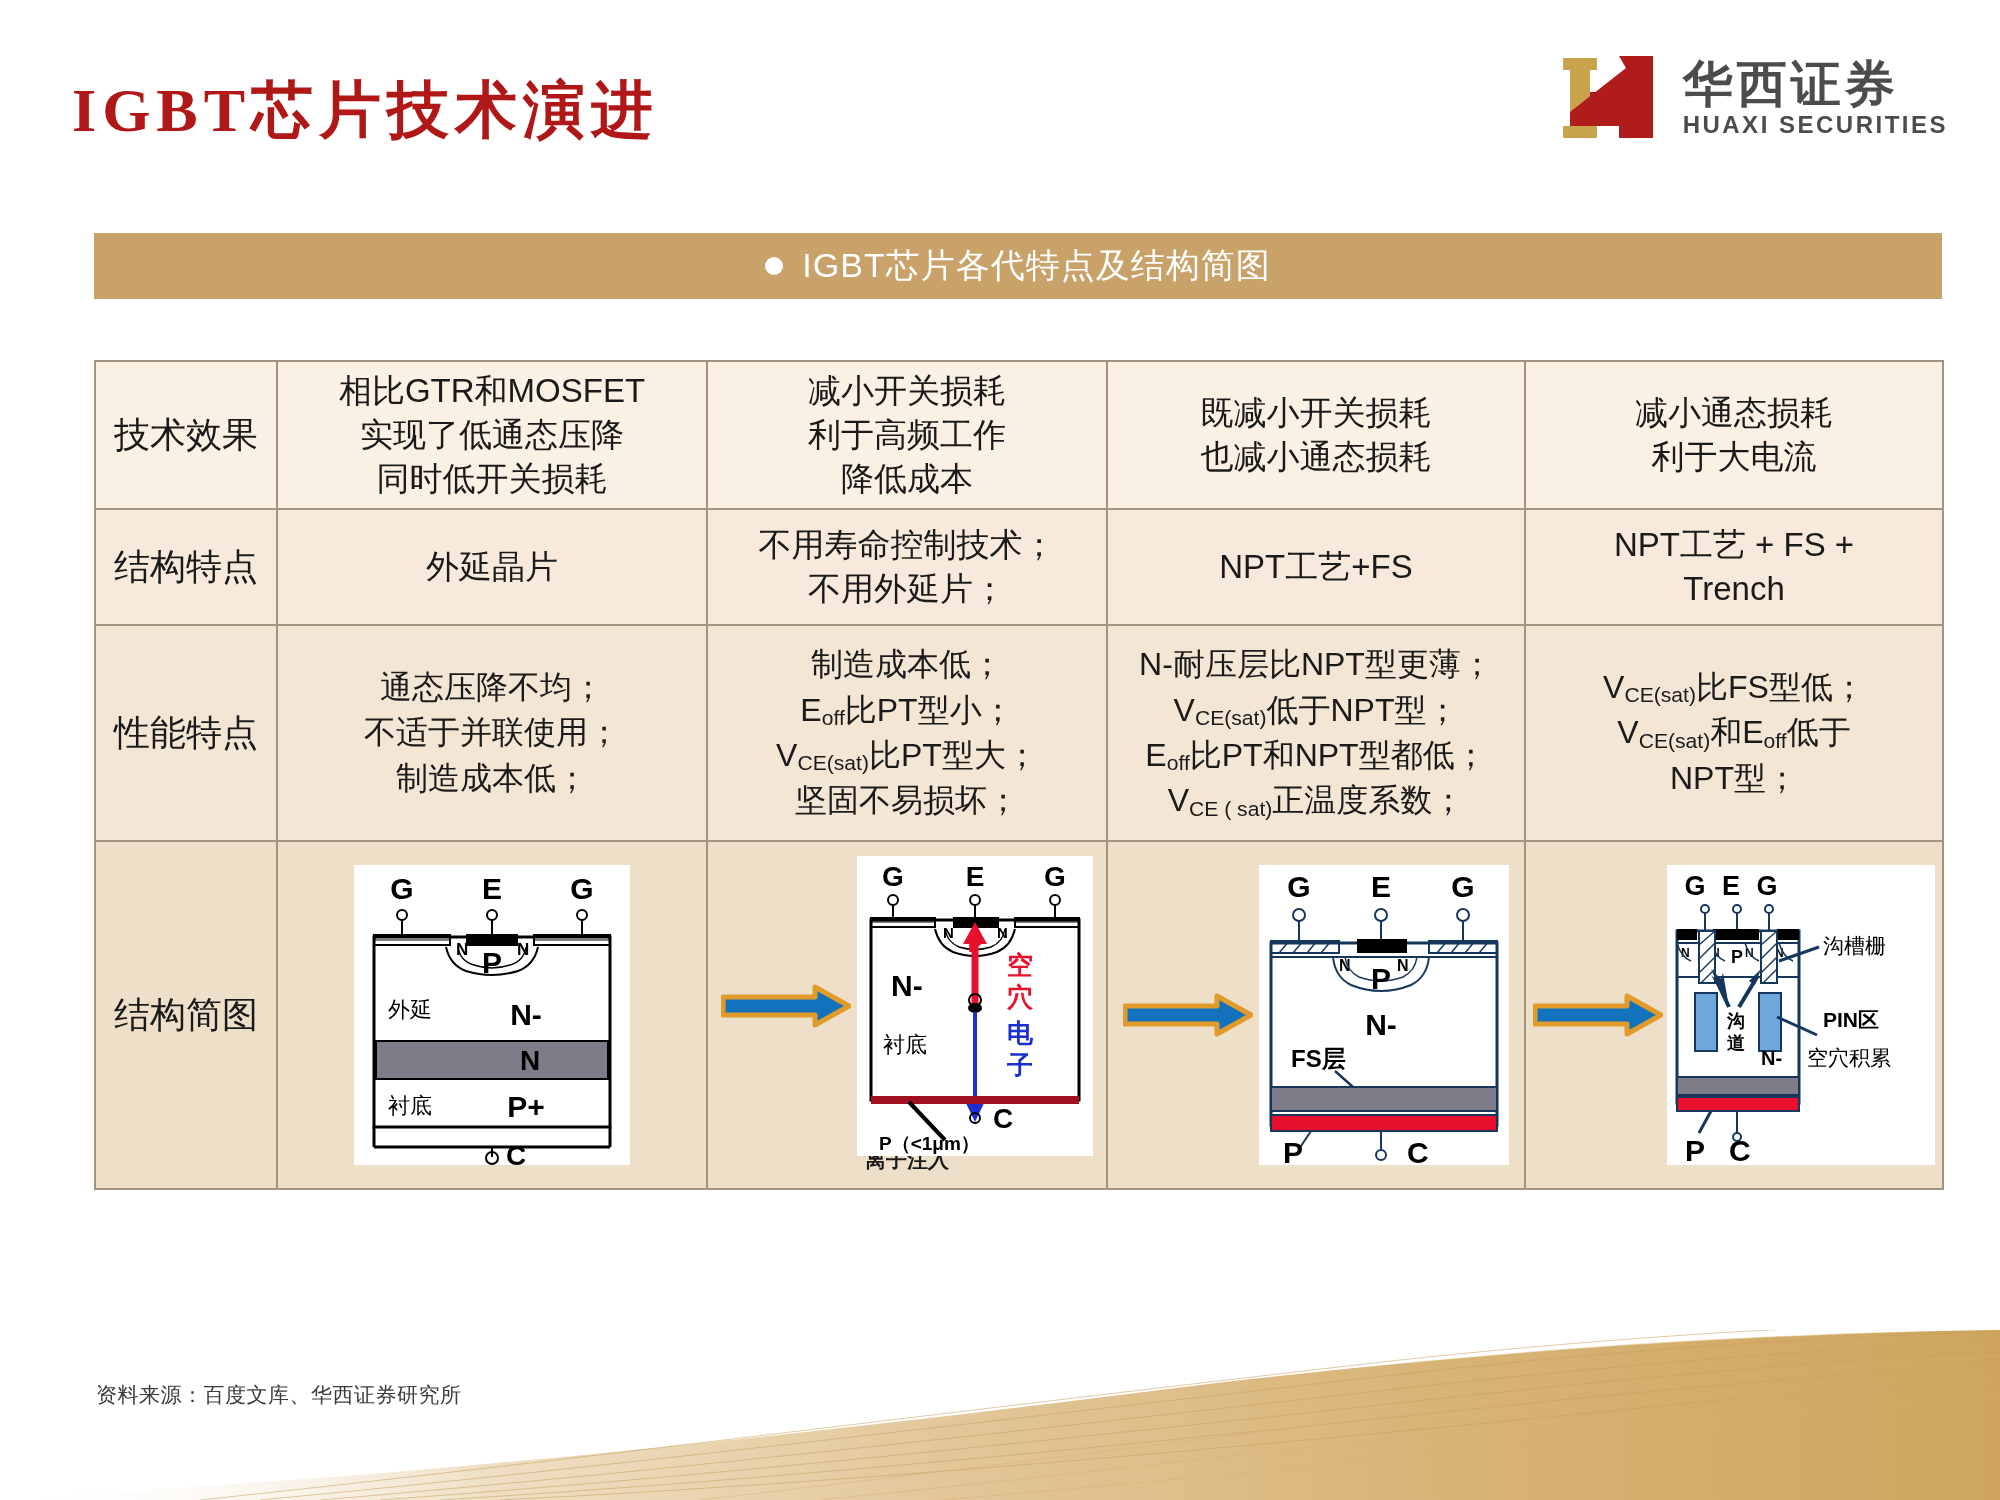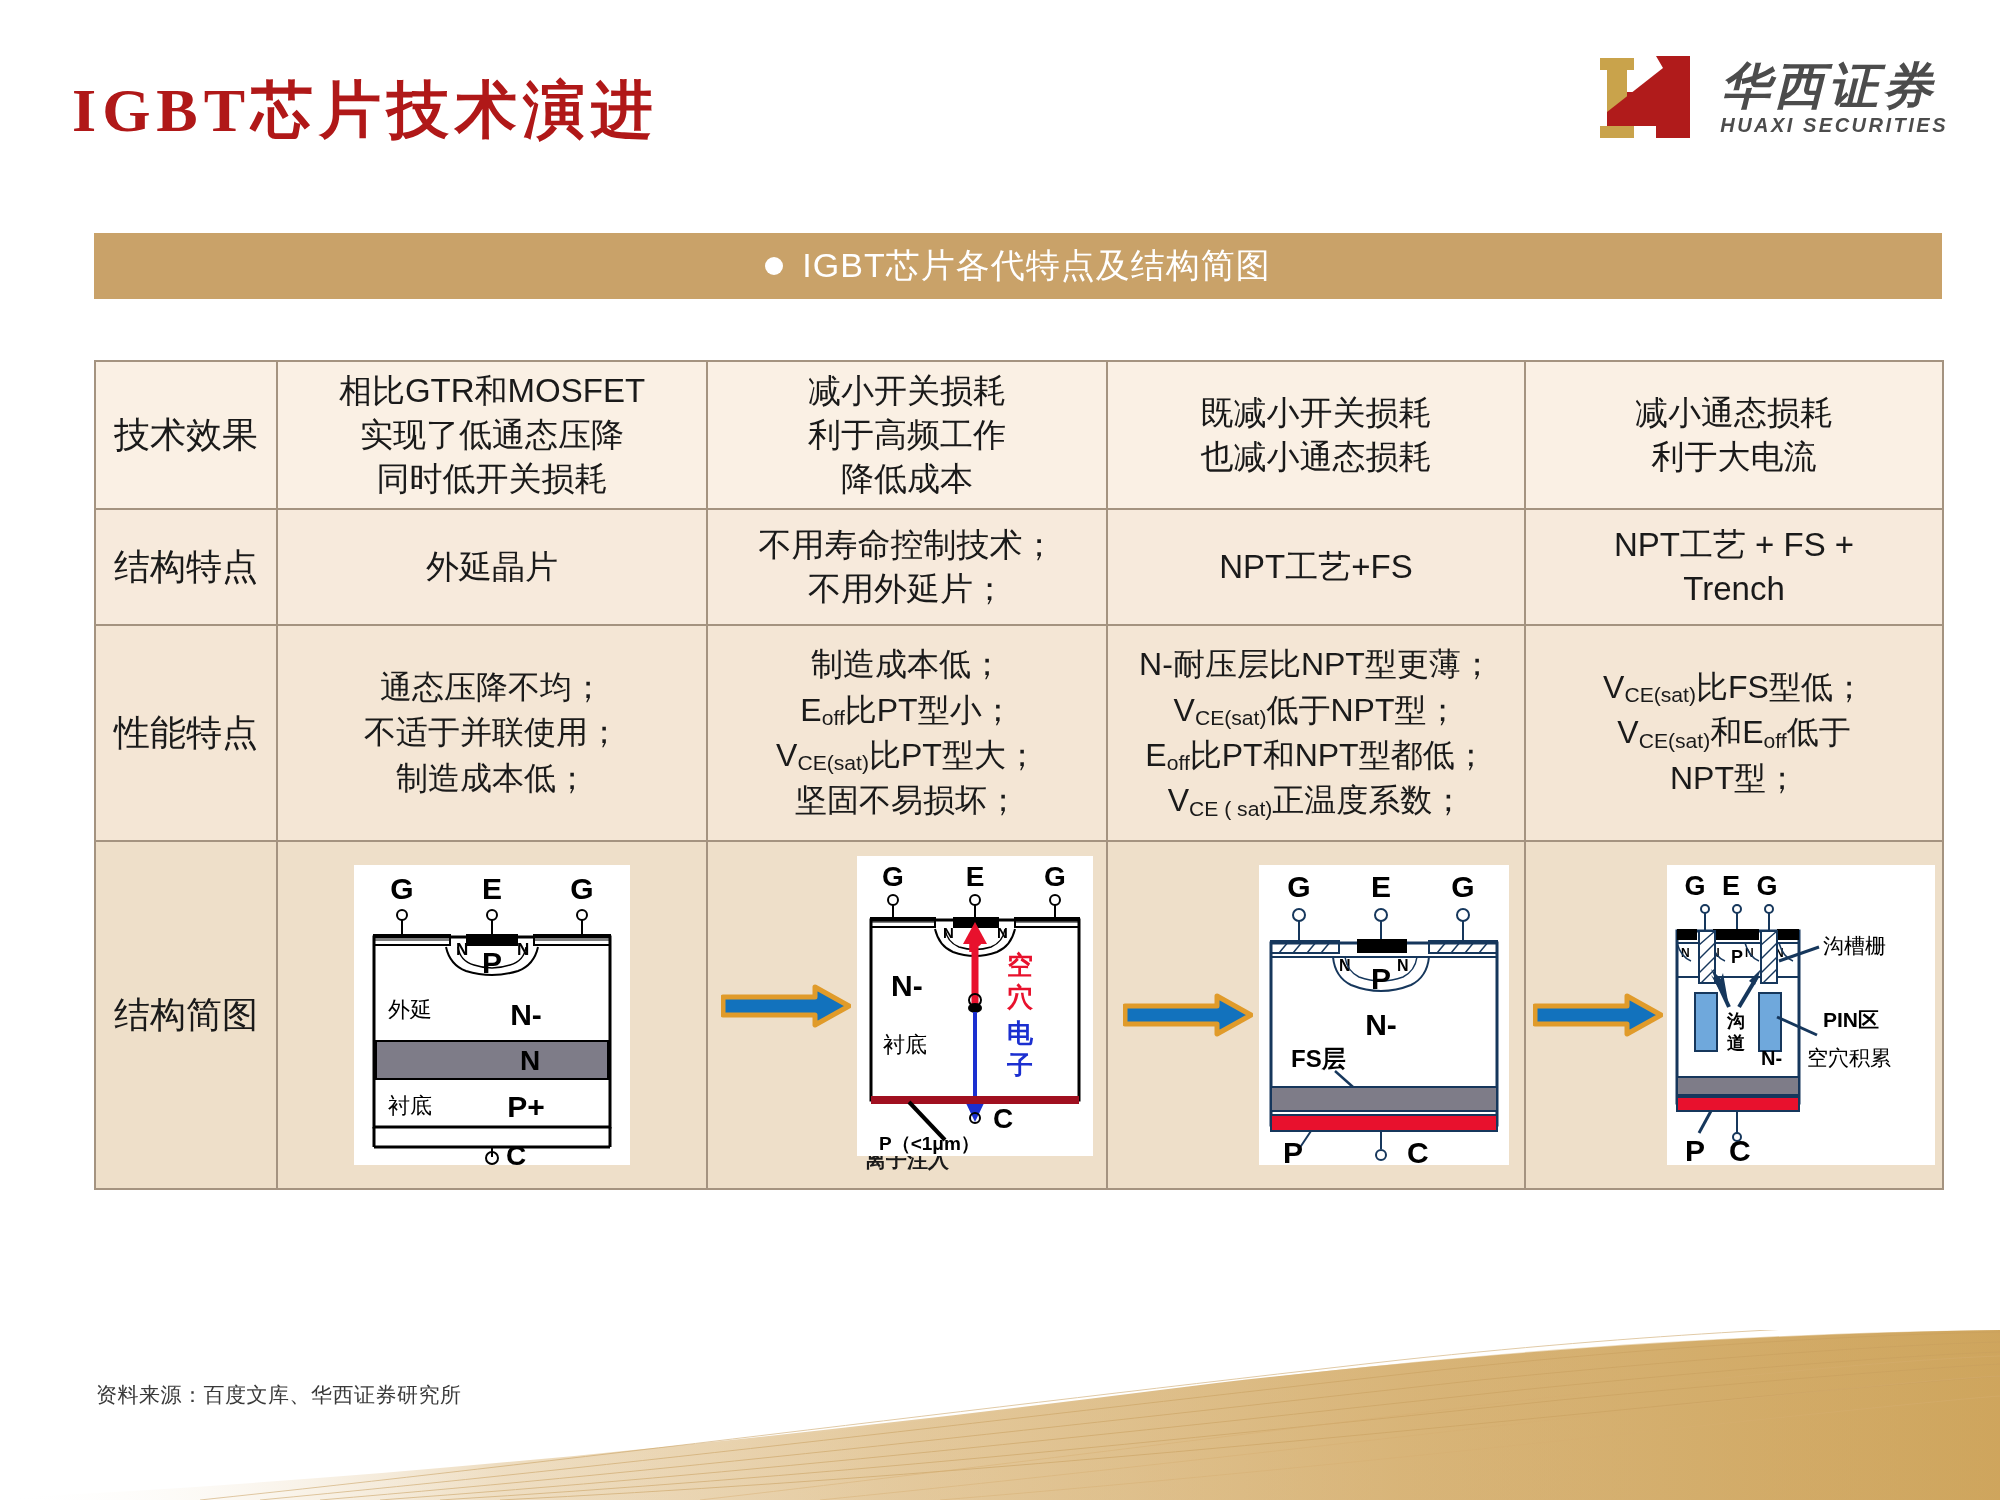--- a/index.html
+++ b/index.html
@@ -12,23 +12,23 @@
 
   
   .title {
     position:absolute; left:72px; top:68px;
     font-family:"Liberation Serif","DejaVu Serif",serif;
     font-size:62px; font-weight:700; color:#B01818;
     letter-spacing:6px; white-space:nowrap;
   }
   .logo { position:absolute; right:52px; top:52px; display:flex; align-items:center; gap:22px; }
   .logo-mark { width:104px; height:92px; position:relative; }
-  .logo-text { display:flex; flex-direction:column; align-items:flex-start; gap:4px;font-style:italic; }
+  .logo-text { display:flex; flex-direction:column; align-items:flex-start; gap:4px; }
   .logo-cn { font-family:"Liberation Sans",sans-serif; font-size:50px; font-weight:700; color:#4c4c4c; letter-spacing:4px; line-height:1; }
-  .logo-en { font-family:"Liberation Sans",sans-serif; font-size:20px; font-weight:700; color:#4c4c4c; letter-spacing:2.5px; line-height:1; }
+  .logo-en { font-family:"Liberation Sans",sans-serif; font-size:24px; font-weight:700; color:#4c4c4c; letter-spacing:2.5px; line-height:1; }
 
   
   .banner {
     position:absolute; left:94px; top:233px; width:1848px; height:66px;
     background:#C9A269; display:flex; align-items:center; justify-content:center;
   }
   .banner-inner { display:flex; align-items:center; gap:19px; }
   .banner-bullet { width:18px; height:18px; border-radius:50%; background:#ffffff; display:block; }
   .banner-text { color:#ffffff; font-size:34px; font-weight:400; letter-spacing:1px; }
 

